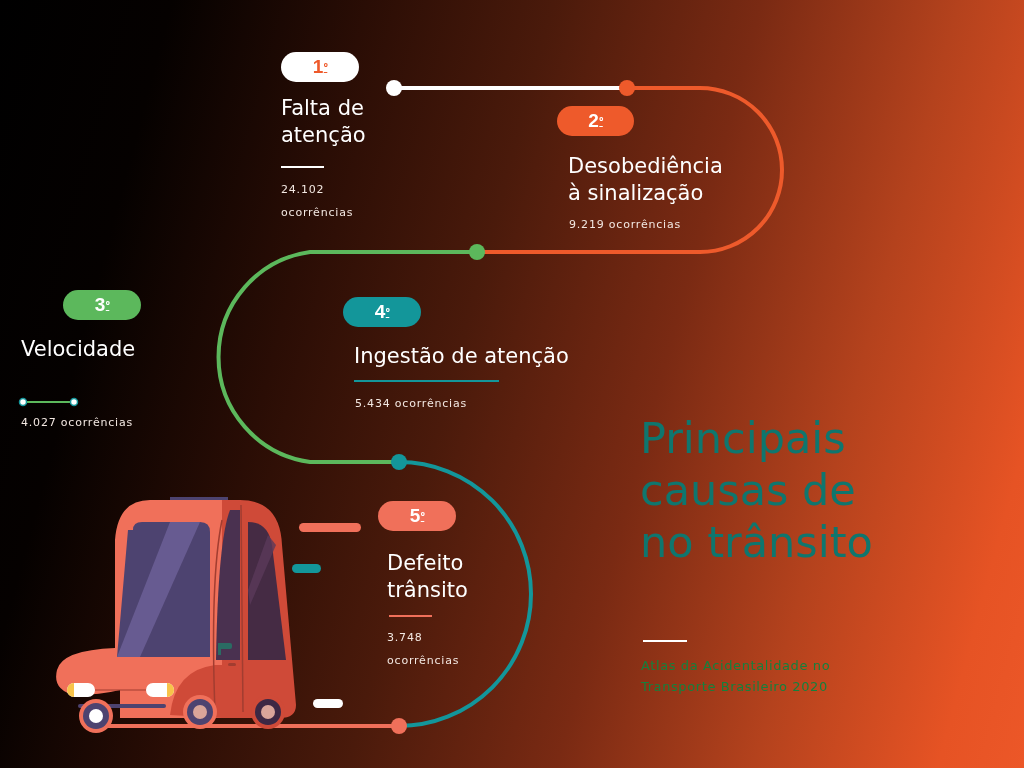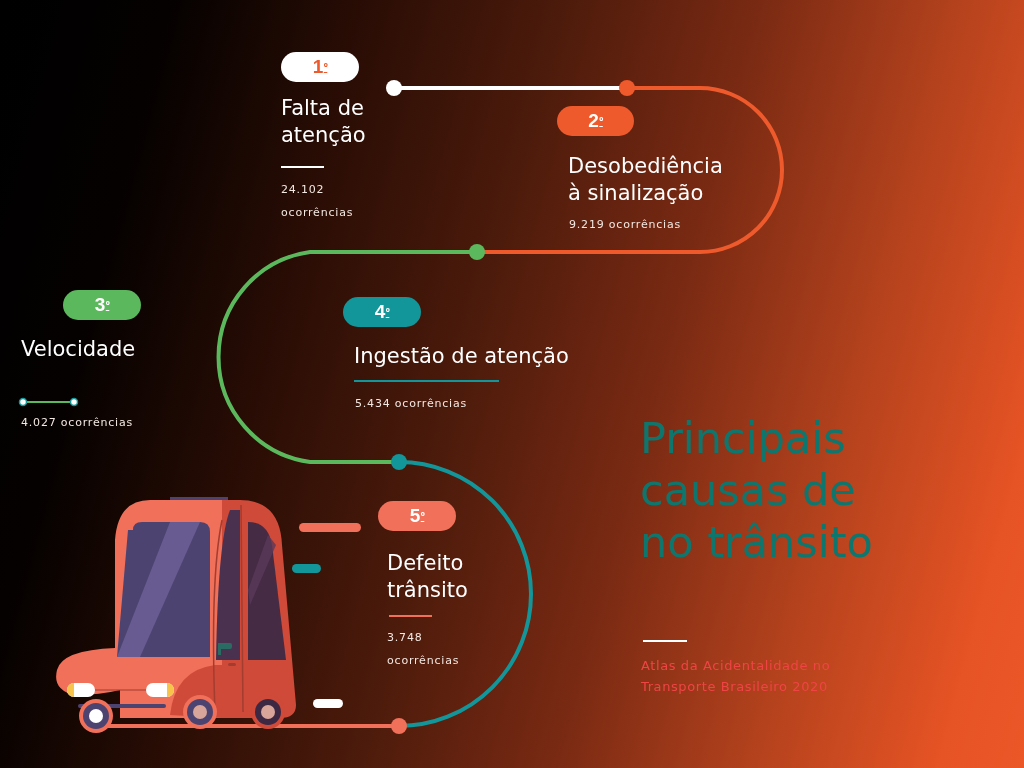--- a/index.html
+++ b/index.html
@@ -29,21 +29,21 @@
     .rule { position: absolute; height: 2px; }
     .main-title {
       position: absolute; left: 640px; top: 404px;
       font-family: "DejaVu Sans", sans-serif; font-weight: 500;
       font-size: 43px; line-height: 52px; color: #0f766e; margin-top: 8px;
     }
     .main-title div { white-space: nowrap; }
     .source {
       position: absolute; left: 641px; top: 655px;
       font-family: "DejaVu Sans", sans-serif; font-size: 13px; line-height: 21px;
-      color: #ef4444; letter-spacing: 0.6px;
+      color: #15803d; letter-spacing: 0.6px;
     }
   </style>
 </head>
 <body>
 
 <svg class="path-layer" width="1024" height="768">
 
   <line x1="394" y1="88" x2="627" y2="88" stroke="#ffffff" stroke-width="4" stroke-linecap="round"></line>
 
   <path d="M627 88 L700 88 A82 82 0 0 1 700 252 L477 252" fill="none" stroke="#ee5a2b" stroke-width="4"></path>

